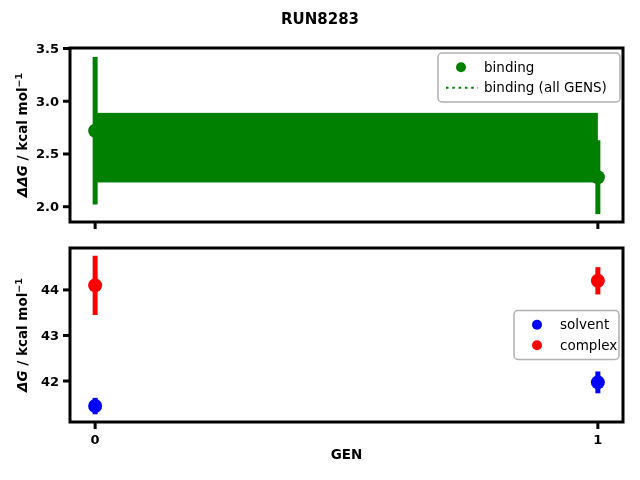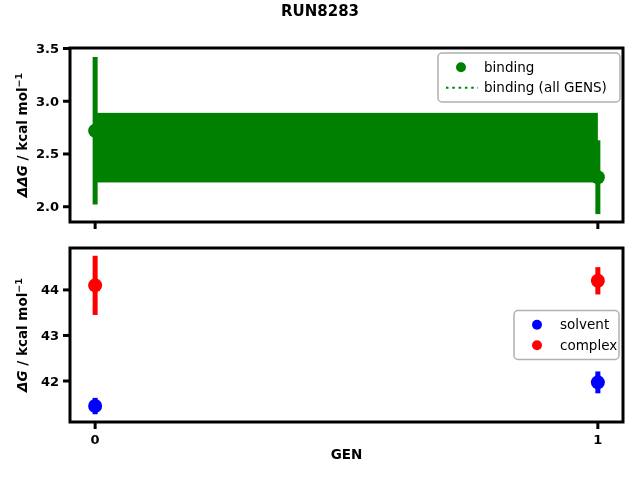--- a/index.html
+++ b/index.html
@@ -6,21 +6,21 @@
   .figure {
     position: relative;
     width: 640px;
     height: 480px;
     background: #ffffff;
     font-family: "DejaVu Sans", sans-serif;
     overflow: hidden;
   }
   .fig-title {
     position: absolute;
-    top: 2px;
+    top: 10px;
     left: 0;
     width: 640px;
     text-align: center;
     font-size: 15px;
     font-weight: bold;
     color: #000000;
   }
   #chart-root { position: absolute; top: 0; left: 0; }
   #chart-root svg text { fill: #000000; font-family: "DejaVu Sans", sans-serif; }
 </style>

